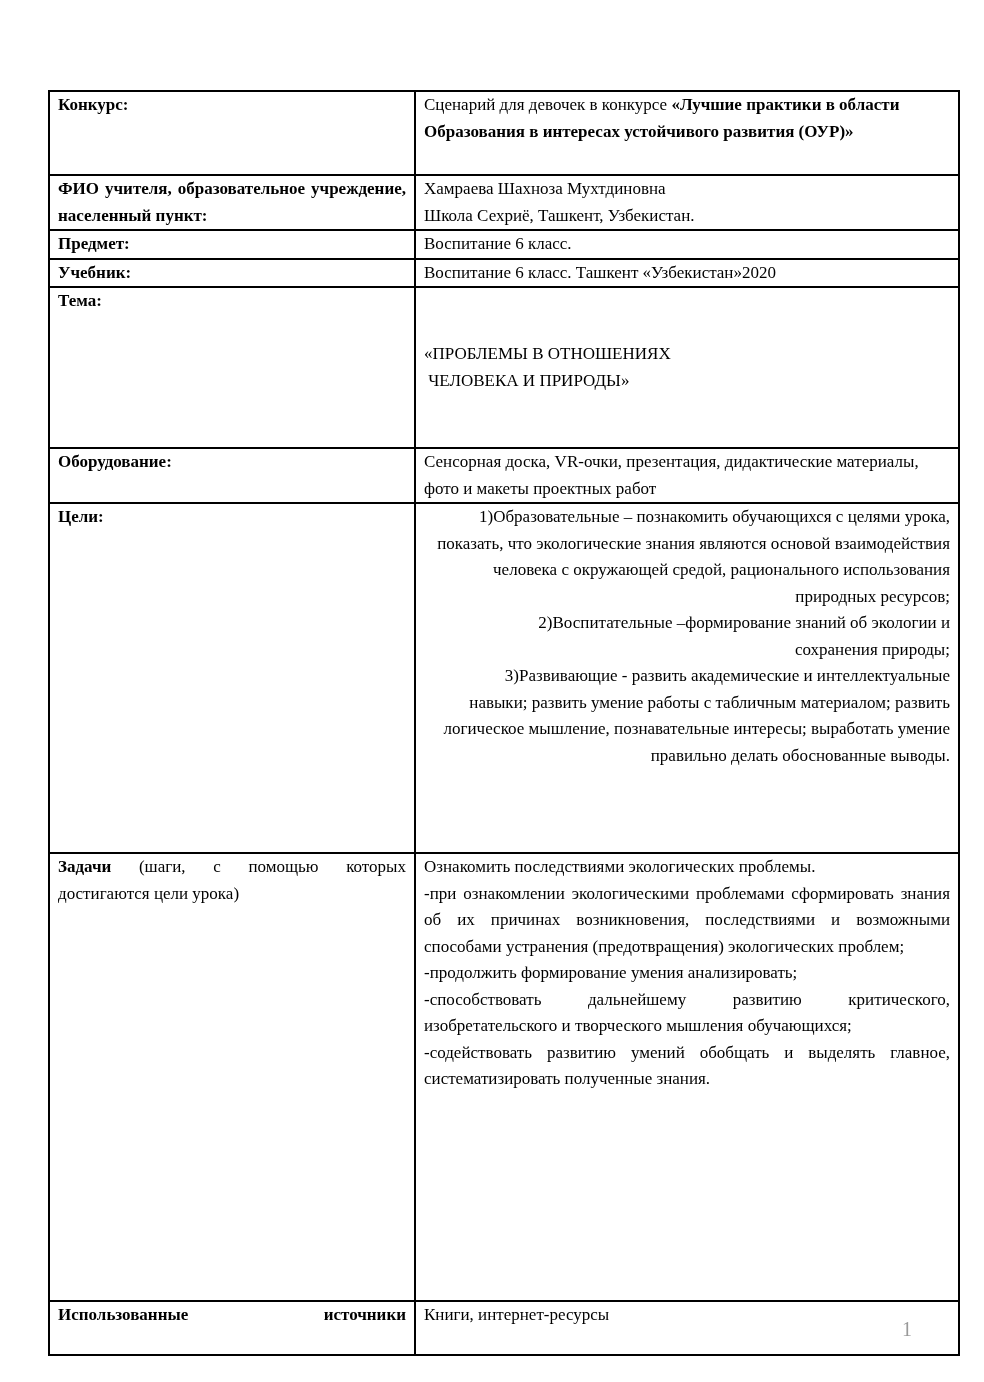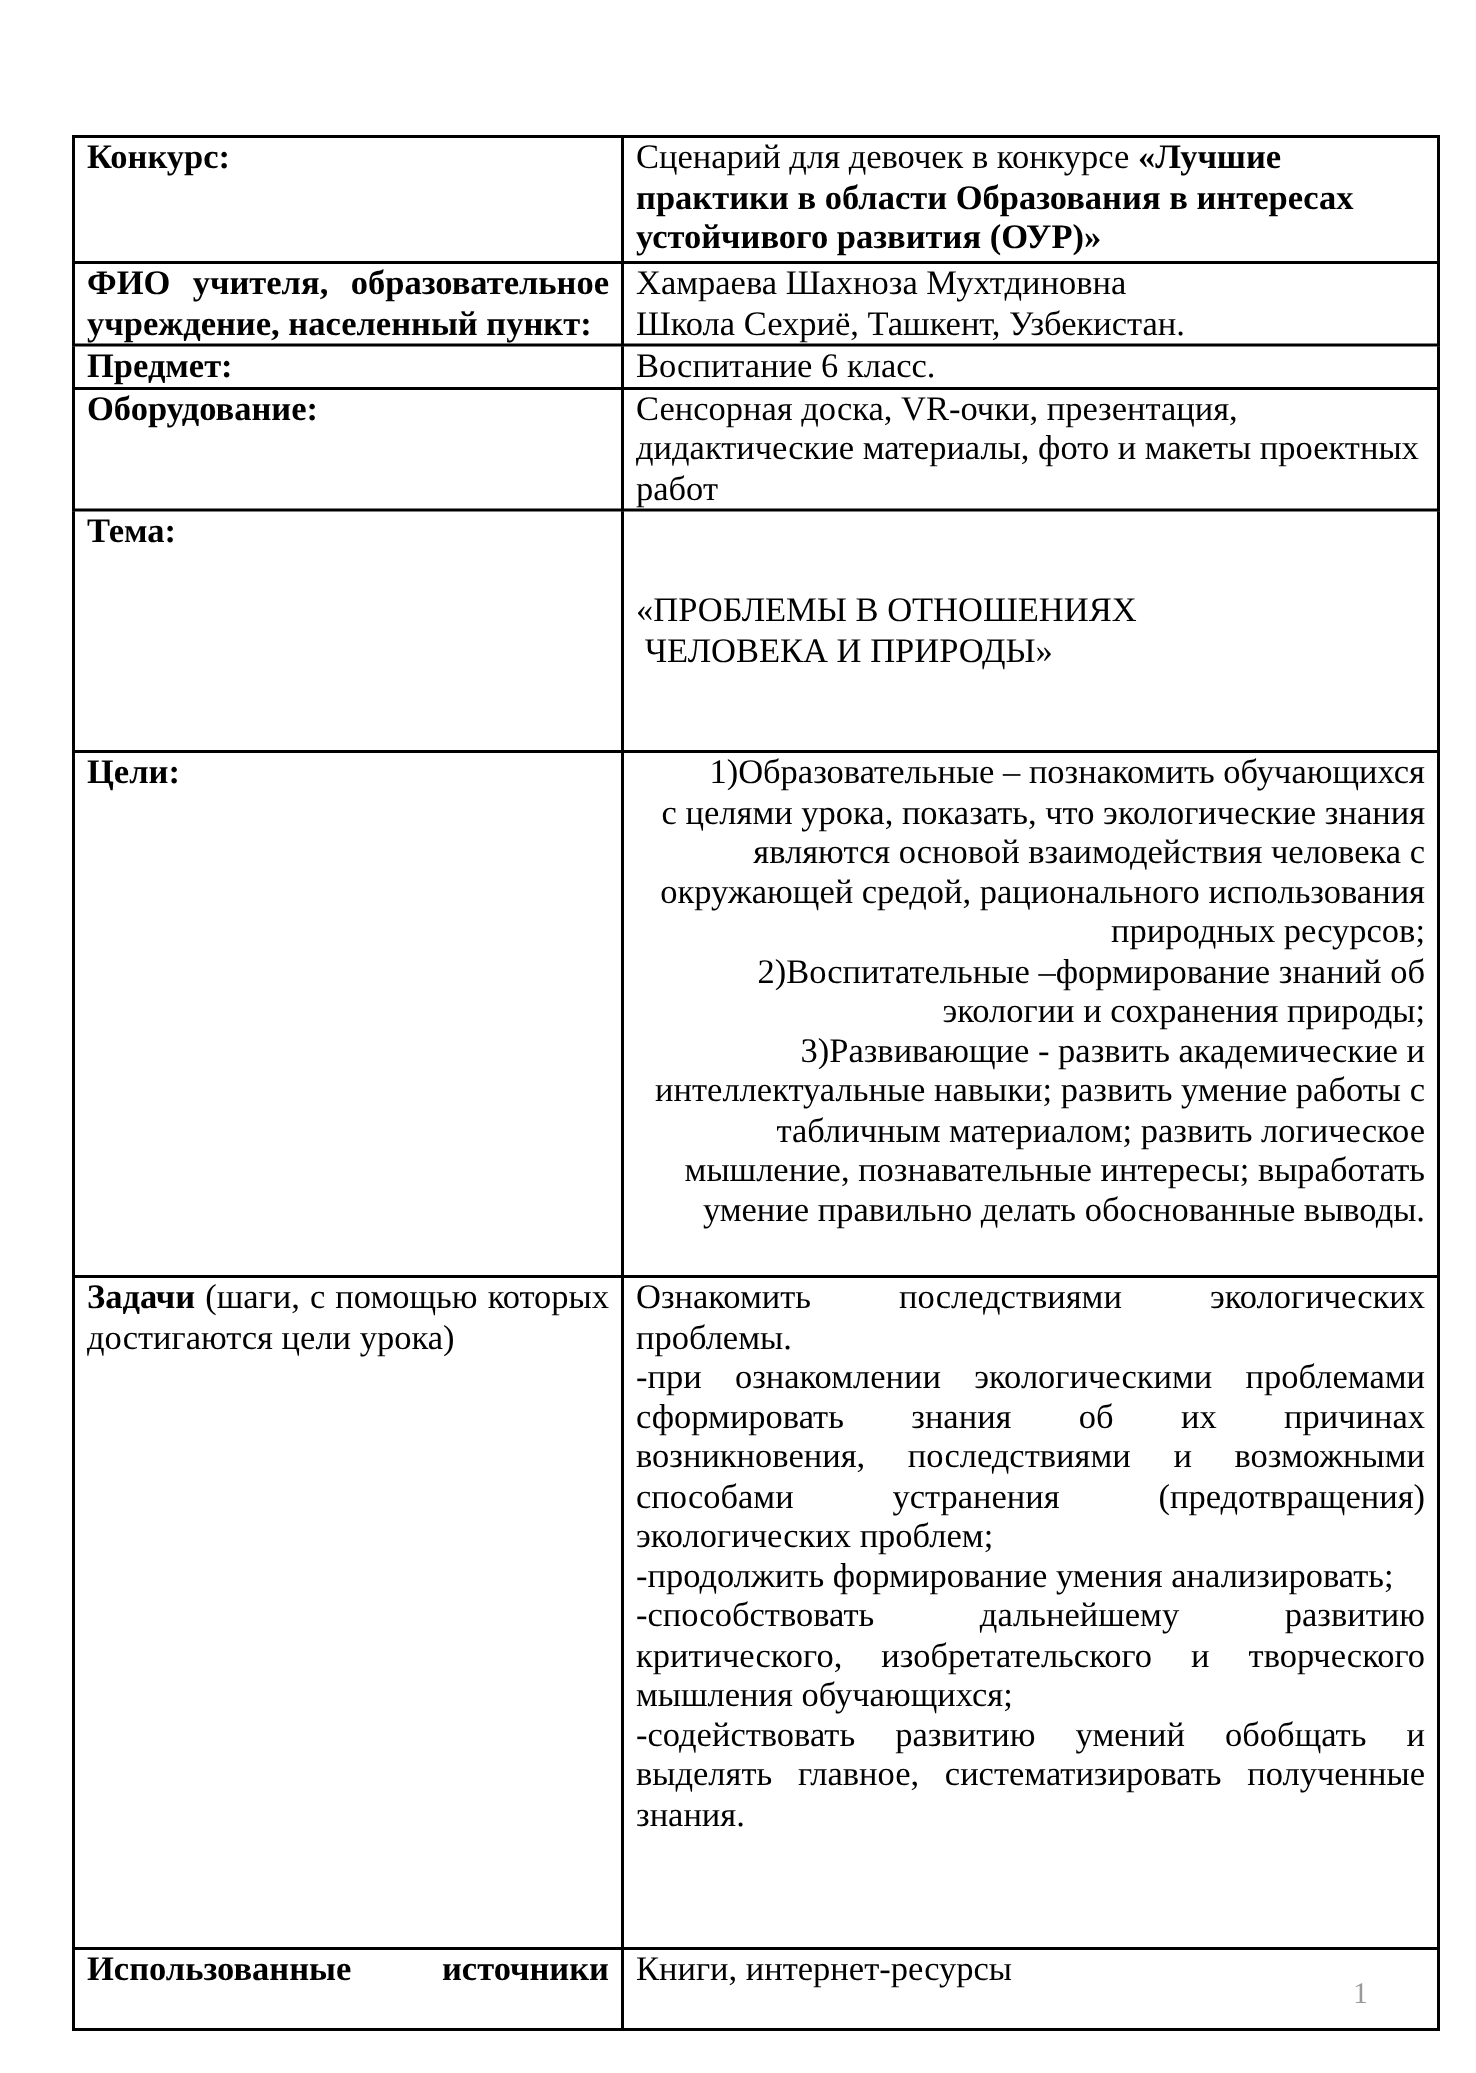--- a/index.html
+++ b/index.html
@@ -1,21 +1,21 @@
 <!DOCTYPE html>
 <html><head>
 <meta charset="utf-8">
 <style>
   html, body { margin: 0; padding: 0; background: #ffffff; }
   body { width: 984px; height: 1382px; position: relative; overflow: hidden;
          font-family: "Liberation Serif", "DejaVu Serif", serif; color: #000; }
   .doc-table { position: absolute; left: 48px; top: 90px; width: 912px;
                border-collapse: collapse; table-layout: fixed; }
   .doc-table td { border: 2px solid #000; vertical-align: top; padding: 0 8px 0 8px;
-                  font-size: 23px; line-height: 26.5px; }
+                  font-size: 17px; line-height: 26.5px; }
   .doc-table td.lbl { width: 348px; font-weight: bold; }
   .doc-table td.val { }
   .small { font-size: 16px !important; }
   .justify { text-align: justify; }
   .goal { margin: 0; text-align: right; }
   .goal .num { display: inline-block; width: 58px; }
   .task p { margin: 0; text-align: justify; }
   .page-number { position: absolute; left: 902px; top: 1318px; font-size: 20px; color: #999; }
   .sp-line { display: block; }
 </style>
@@ -32,29 +32,33 @@
     <td class="lbl justify">ФИО учителя, образовательное учреждение, населенный пункт:</td>
     <td class="val">
       <span class="sp-line">Хамраева Шахноза Мухтдиновна</span>
       <span class="sp-line">Школа Сехриё, Ташкент, Узбекистан.</span>
     </td>
   </tr>
   <tr style="height:27px">
     <td class="lbl">Предмет:</td>
     <td class="val">Воспитание 6 класс.</td>
   </tr>
-  <tr style="height:54px">
-    <td class="lbl">Оборудование:</td>
-    <td class="val">Сенсорная доска, VR-очки, презентация, дидактические материалы, фото и макеты проектных работ</td>
+  <tr style="height:27px">
+    <td class="lbl">Учебник:</td>
+    <td class="val">Воспитание 6 класс. Ташкент «Узбекистан»2020</td>
   </tr>
   <tr style="height:54px">
     <td class="lbl">Тема:</td>
     <td class="val" style="white-space:pre">
       <span class="sp-line">«ПРОБЛЕМЫ В ОТНОШЕНИЯХ</span><span class="sp-line"> ЧЕЛОВЕКА И ПРИРОДЫ»</span>
     </td>
+  </tr>
+  <tr style="height:54px">
+    <td class="lbl">Оборудование:</td>
+    <td class="val">Сенсорная доска, VR-очки, презентация, дидактические материалы, фото и макеты проектных работ</td>
   </tr>
   <tr style="height:350px">
     <td class="lbl">Цели:</td>
     <td class="val">
       <p class="goal"><span class="num">1)</span><span>Образовательные – познакомить обучающихся с целями урока, показать, что экологические знания являются основой взаимодействия человека с окружающей средой, рационального использования природных ресурсов;</span></p>
       <p class="goal"><span class="num">2)</span><span>Воспитательные –формирование знаний об экологии и сохранения природы;</span></p>
       <p class="goal"><span class="num">3)</span><span>Развивающие - развить академические и интеллектуальные навыки; развить умение работы с табличным материалом; развить логическое мышление, познавательные интересы; выработать умение правильно делать обоснованные выводы.</span></p>
     </td>
   </tr>
   <tr style="height:448px">

